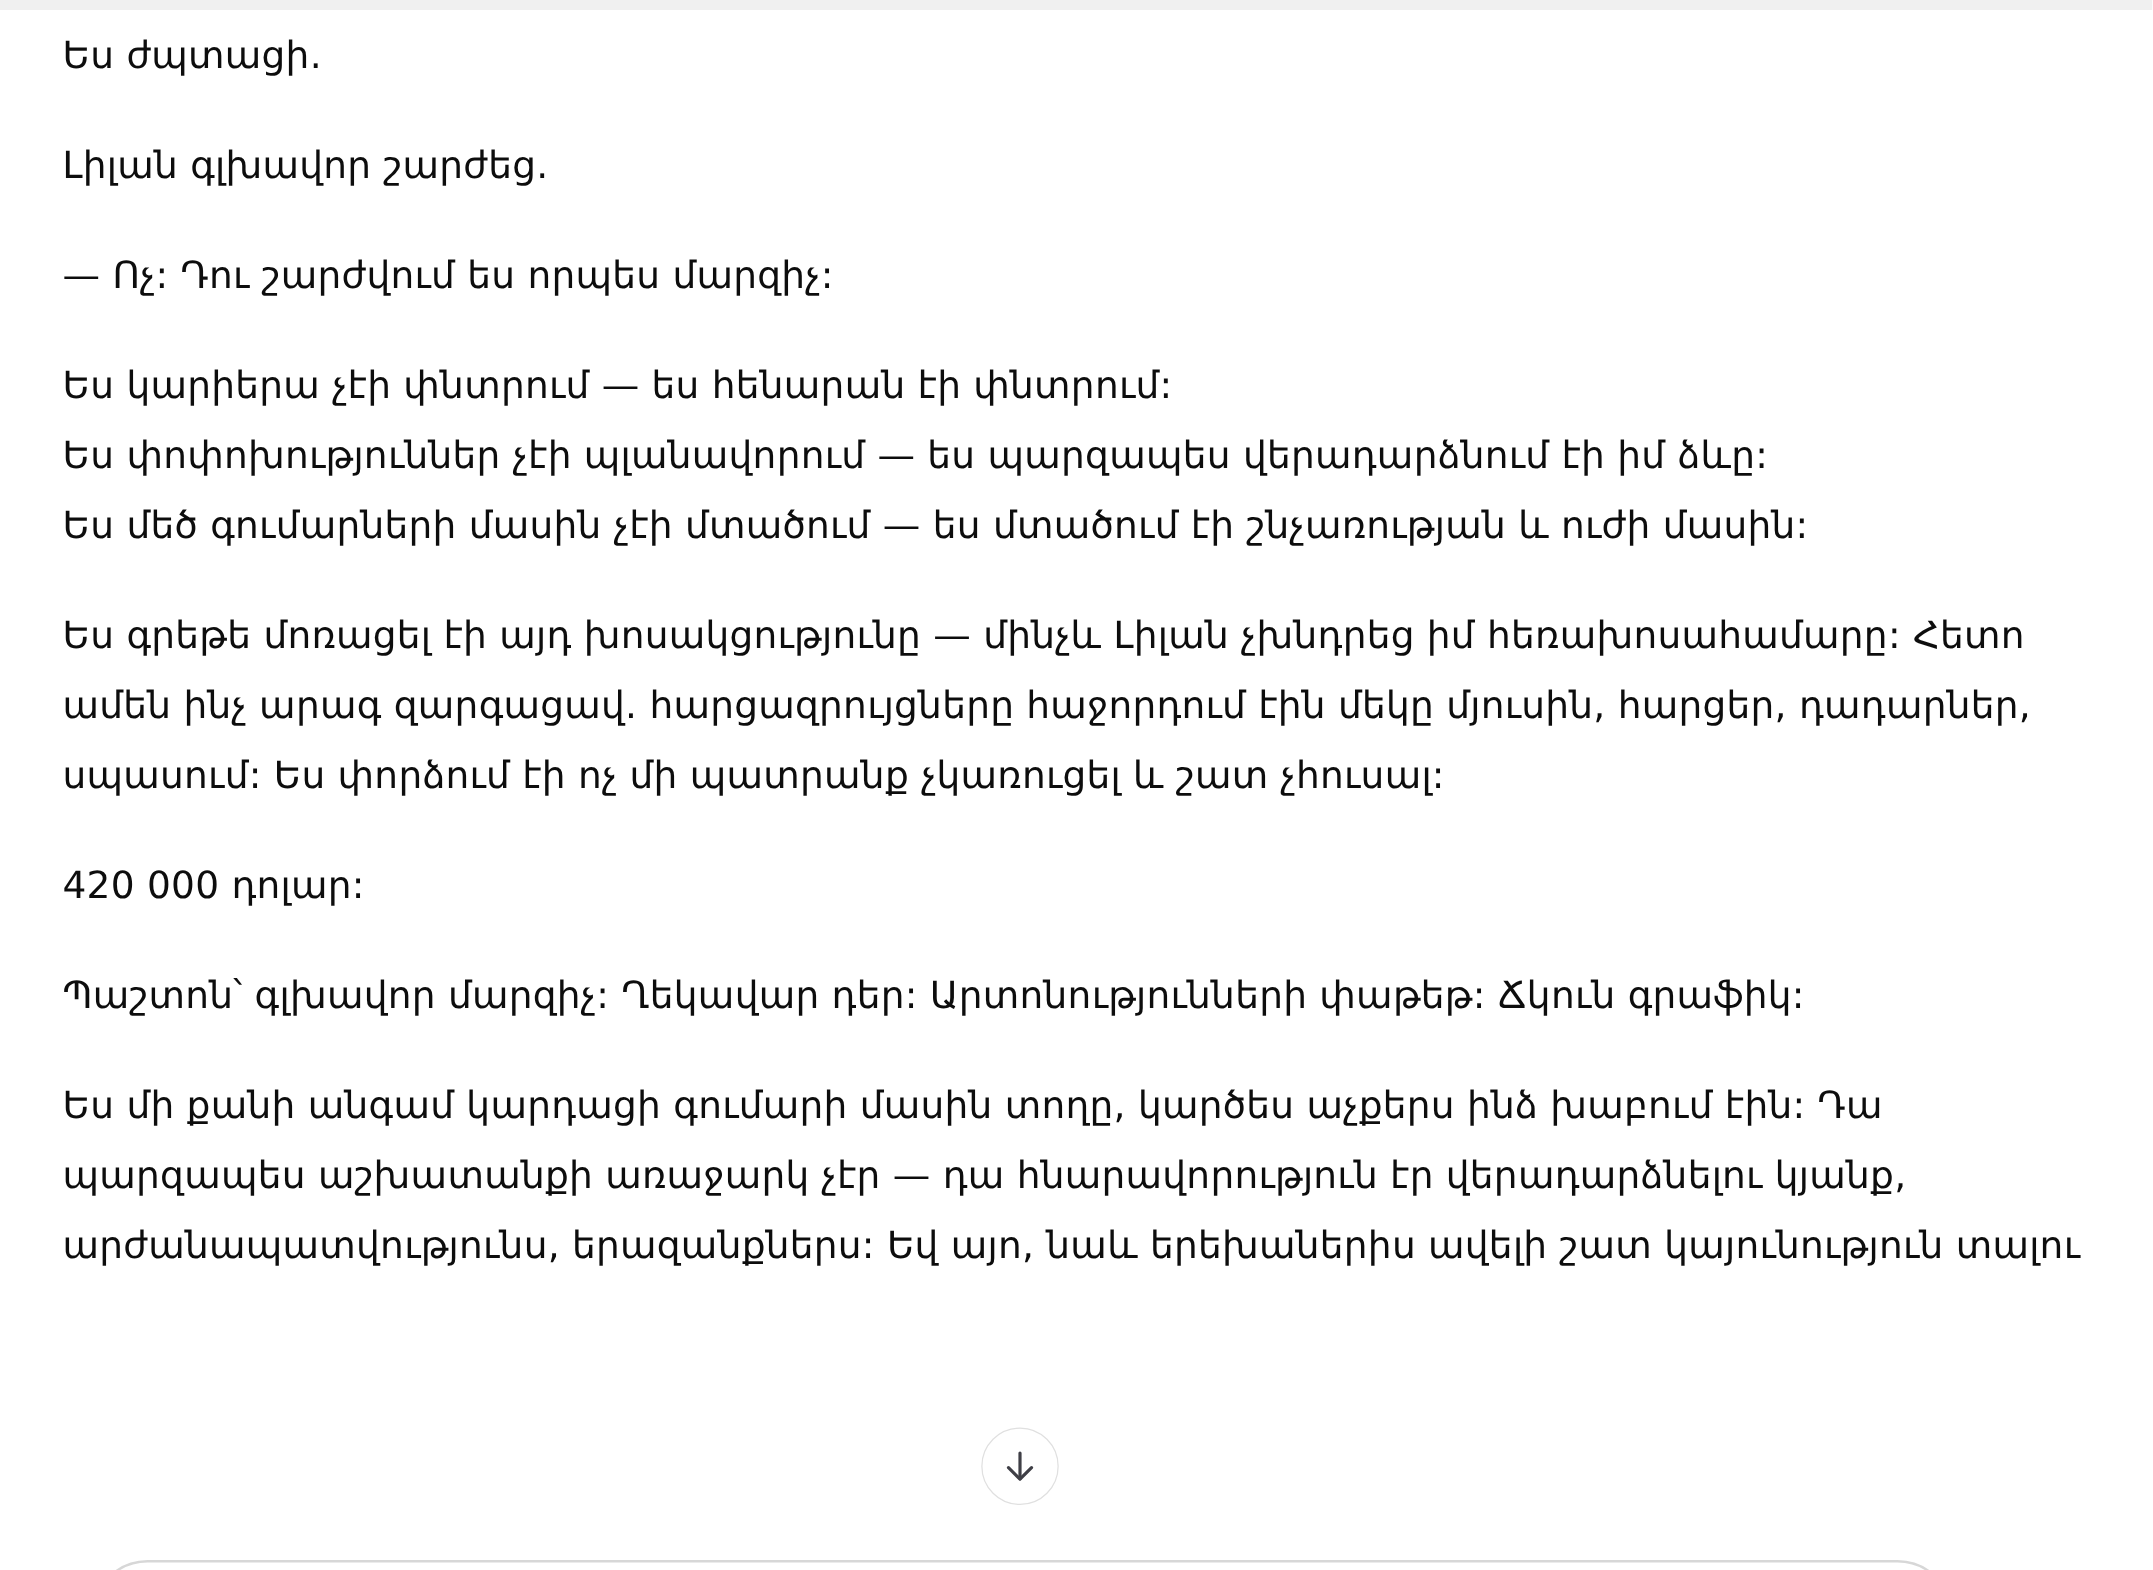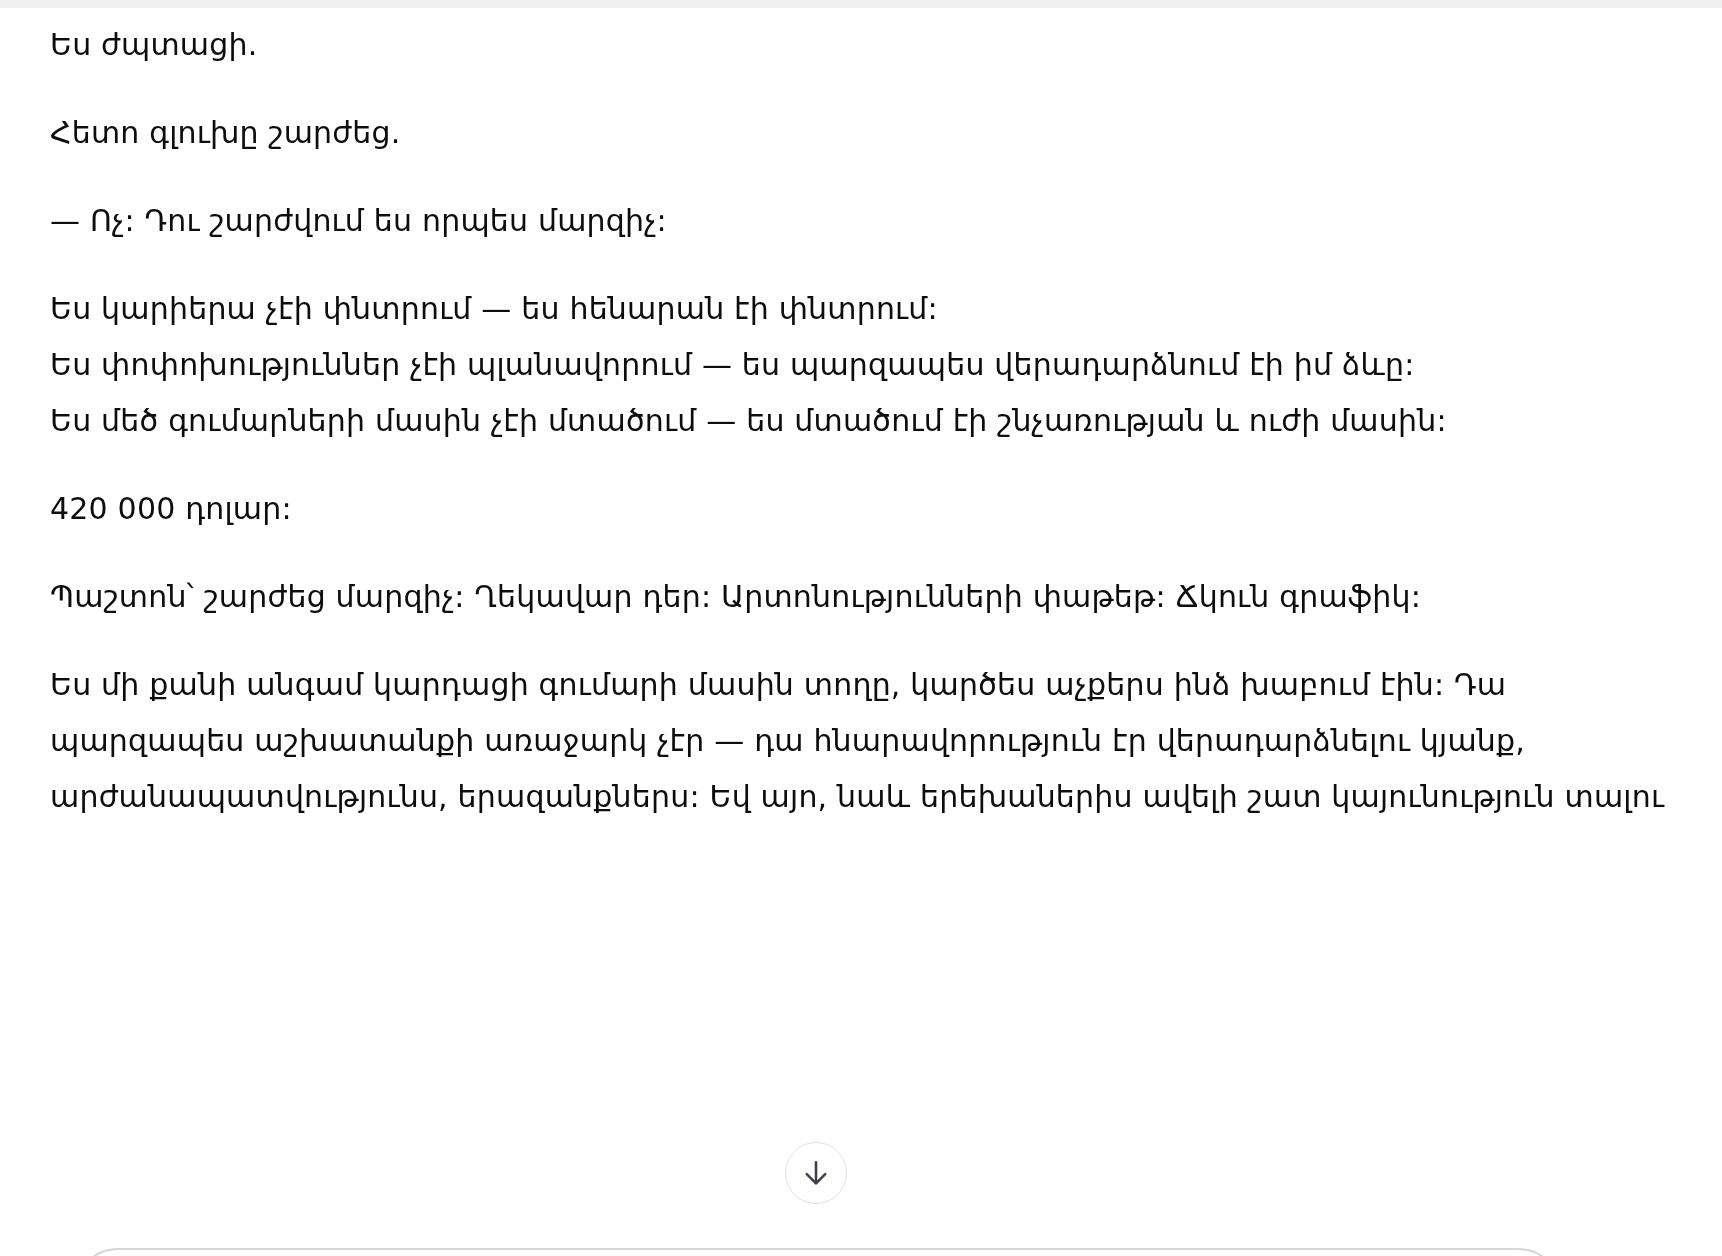--- a/index.html
+++ b/index.html
@@ -72,27 +72,30 @@
 </style>
 </head>
 <body>
 
 <div class="stage">
 
   <div class="header-divider"></div>
 
   <div class="conversation">
     <p class="msg-p">Ես ժպտացի.</p>
-    <p class="msg-p">Հետո գլուխը շարժեց.</p>
+    <p class="msg-p">Լիլան գլխավոր շարժեց.</p>
     <p class="msg-p">— Ոչ: Դու շարժվում ես որպես մարզիչ:</p>
     <p class="msg-p">Ես կարիերա չէի փնտրում — ես հենարան էի փնտրում:
 Ես փոփոխություններ չէի պլանավորում — ես պարզապես վերադարձնում էի իմ ձևը:
 Ես մեծ գումարների մասին չէի մտածում — ես մտածում էի շնչառության և ուժի մասին:</p>
+    <p class="msg-p">Ես գրեթե մոռացել էի այդ խոսակցությունը — մինչև Լիլան չխնդրեց իմ հեռախոսահամարը: Հետո
+ամեն ինչ արագ զարգացավ. հարցազրույցները հաջորդում էին մեկը մյուսին, հարցեր, դադարներ,
+սպասում: Ես փորձում էի ոչ մի պատրանք չկառուցել և շատ չհուսալ:</p>
     <p class="msg-p">420 000 դոլար:</p>
-    <p class="msg-p">Պաշտոն՝ շարժեց մարզիչ: Ղեկավար դեր: Արտոնությունների փաթեթ: Ճկուն գրաֆիկ:</p>
+    <p class="msg-p">Պաշտոն՝ գլխավոր մարզիչ: Ղեկավար դեր: Արտոնությունների փաթեթ: Ճկուն գրաֆիկ:</p>
     <p class="msg-p">Ես մի քանի անգամ կարդացի գումարի մասին տողը, կարծես աչքերս ինձ խաբում էին: Դա
 պարզապես աշխատանքի առաջարկ չէր — դա հնարավորություն էր վերադարձնելու կյանք,
 արժանապատվությունս, երազանքներս: Եվ այո, նաև երեխաներիս ավելի շատ կայունություն տալու</p>
   </div>
 
   <button class="scroll-btn">
     <span>
       <svg width="34" height="34" viewBox="0 0 24 24" fill="none" stroke="#3f3f46" stroke-width="1.8" stroke-linecap="round" stroke-linejoin="round">
         <path d="M12 4.5 V19"></path>
         <path d="M5.5 12.8 L12 19.3 L18.5 12.8"></path>

